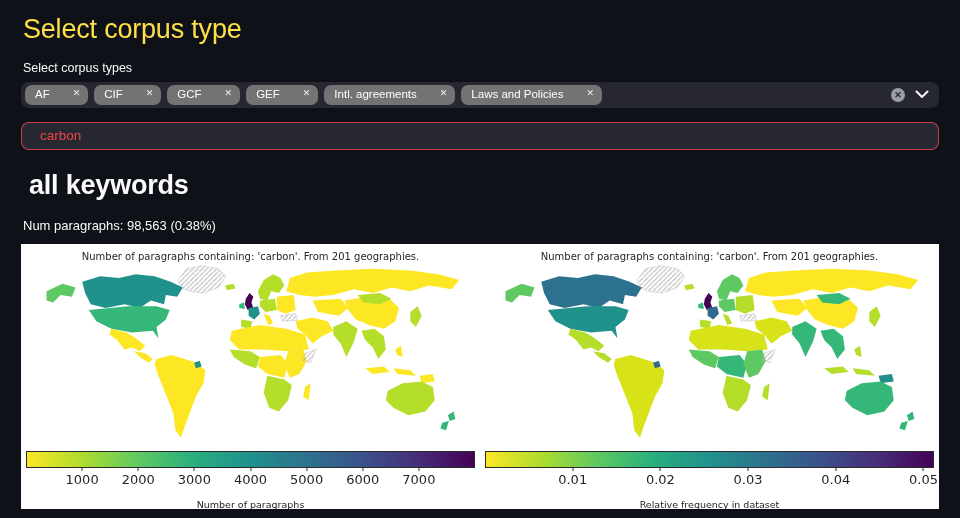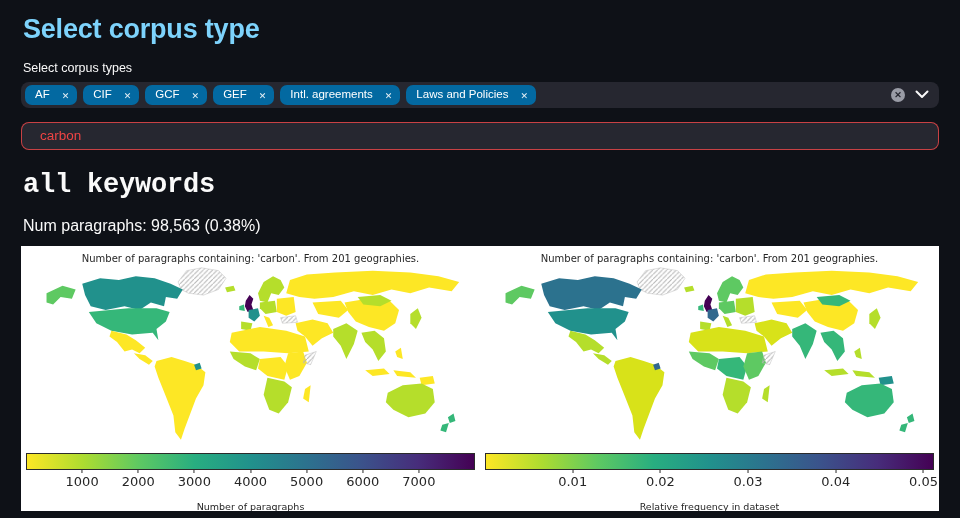--- a/index.html
+++ b/index.html
@@ -4,54 +4,54 @@
 <style>
   * { box-sizing: border-box; margin: 0; padding: 0; }
   html,body { width: 960px; height: 518px; overflow: hidden; }
   body {
     background: #0e1117;
     color: #fafafa;
     font-family: "Liberation Sans", sans-serif;
   }
   .container { padding: 10px 21px 0 21px; }
   h1.page-title {
-    font-size: 27px; font-weight: 700; letter-spacing: -0.2px;
-    margin: 4px 0 14px 2px; color: #7dd3fc;
+    font-size: 27px; font-weight: 400; letter-spacing: -0.2px;
+    margin: 4px 0 14px 2px; color: #fde047;
   }
   .field-label { font-size: 12.5px; color: #fafafa; margin: 16px 0 7px 2px; }
   .multiselect {
     width: 100%; min-height: 25px; background: #262730; border-radius: 8px;
     display: flex; align-items: center; padding: 3px 10px 3px 4px; cursor: pointer;
   }
   .tags { display: flex; gap: 6px; flex: 1; align-items: center; }
   .tag {
-    background: #0369a1; color: #ffffff; border-radius: 7px;
+    background: #737373; color: #ffffff; border-radius: 7px;
     font-size: 11.5px; line-height: 1; padding: 4px 8px 4px 10px;
-    display: inline-flex; align-items: flex-end; gap: 12px; white-space: nowrap;
+    display: inline-flex; align-items: flex-start; gap: 23px; white-space: nowrap;
   }
   .tag-x { font-size: 9px; opacity: 0.9; cursor: pointer; }
   .ms-controls { display: flex; align-items: center; gap: 10px; }
   .clear-icon {
     width: 14px; height: 14px; border-radius: 50%; background: #9a9ca6;
     color: #262730; font-size: 9px; line-height: 14px; text-align: center;
     font-weight: 700; cursor: pointer;
   }
   .chev { display: block; cursor: pointer; }
   .spacer14 { height: 14px; }
   .text-input {
     width: 100%; height: 28px; background: #262730;
     border: 1px solid rgba(255,75,75,0.75); border-radius: 8px;
     color: #ef4444; font-size: 13.5px; padding: 0 18px; outline: none;
     font-family: "Liberation Sans", sans-serif;
   }
   h2.section-heading {
     font-size: 27px; font-weight: 700; letter-spacing: -0.2px;
-    margin: 20px 0 0 2px; color: #fafafa; font-family: Liberation Mono, monospace;
-  }
-  .stats { font-size: 16px; margin: 17px 0 0 2px; color: #fafafa; }
+    margin: 20px 0 0 8px; color: #fafafa;
+  }
+  .stats { font-size: 13px; margin: 17px 0 0 2px; color: #fafafa; }
   .panel {
     margin-top: 11px; width: 918px; height: 265px; background: #ffffff;
     display: flex; overflow: hidden;
   }
   .figure { width: 459px; padding-top: 7px; font-family: "DejaVu Sans", sans-serif; }
   .fig-title { font-size: 10px; color: #262626; text-align: center; }
   svg.map { display: block; margin: 1px auto 0 auto; }
   .cbar-wrap { margin: 0 5px; position: relative; }
   .cbar {
     height: 17px; border: 1px solid #2b2b2b;

